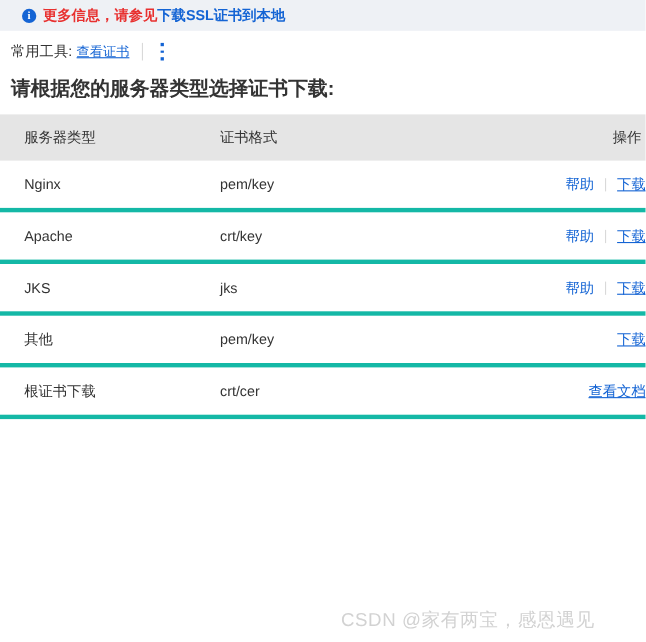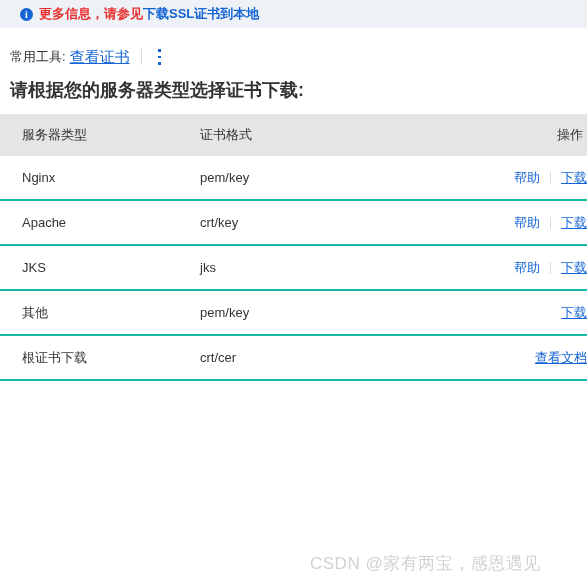--- a/index.html
+++ b/index.html
@@ -52,29 +52,29 @@
     text-decoration: none;
     white-space: nowrap;
   }
 
   
   .tools-row {
     display: flex;
     align-items: center;
     padding: 0 0 0 10px;
     height: 30px;
-    margin-top: 14px;
+    margin-top: 4px;
   }
   .tools-label {
     font-size: 13px;
     color: #333333;
     white-space: nowrap;
   }
   .tools-link {
-    font-size: 15px;
+    font-size: 12px;
     color: #1464d4;
     text-decoration: underline;
     margin-left: 4px;
     white-space: nowrap;
     cursor: pointer;
   }
   .tools-divider {
     width: 1px;
     height: 16px;
     background: #d9d9d9;
@@ -128,21 +128,21 @@
     vertical-align: middle;
   }
   .cert-table thead th.th-type   { padding-left: 22px; }
   .cert-table thead th.th-format { padding-left: 0; }
   .cert-table thead th.th-action { text-align: right; padding-right: 4px; }
 
   .cert-table tbody td {
     height: 43px;
     font-size: 13px;
     color: #333333;
-    border-bottom: 2px solid #14b8a6;
+    border-bottom: 4px solid #14b8a6;
     padding: 0;
     vertical-align: middle;
     white-space: nowrap;
     overflow: visible;
   }
   .cert-table tbody td.td-type   { padding-left: 22px; }
   .cert-table tbody td.td-format { padding-left: 0; }
   .cert-table tbody td.td-action { text-align: right; }
 
   .act-wrap {

